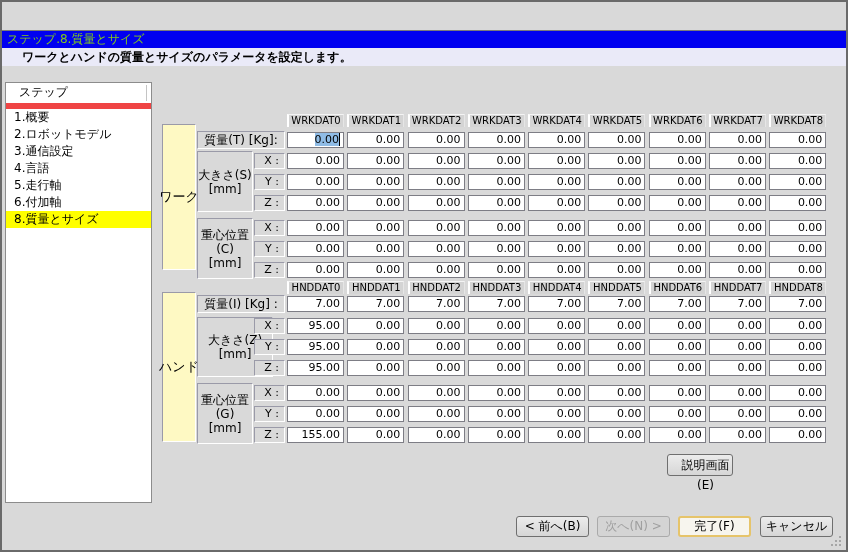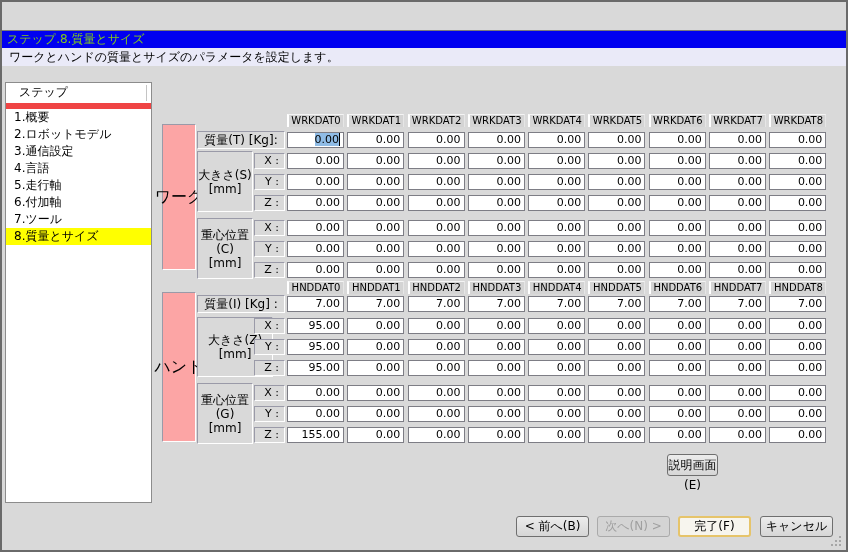--- a/index.html
+++ b/index.html
@@ -12,51 +12,51 @@
   .app-icon{width:17px;height:17px;border-radius:3px;flex:0 0 auto;
     background:linear-gradient(135deg,#9a6ad0 0%,#5c2d91 55%,#3d1b66 100%);
     color:#fff;font-size:9px;font-weight:bold;display:flex;align-items:center;justify-content:center;
     border:1px solid #4a2478;box-sizing:border-box;}
   .title-text{color:#000000;margin-left:7px;letter-spacing:1px;}
   .close-x{margin-left:auto;color:#e2e2e2;font-weight:bold;font-size:14px;line-height:14px;cursor:default;}
   
   .step-banner{position:absolute;top:29px;left:0;right:0;height:17px;background:#0000f0;
     color:#84cc16;line-height:17px;padding-left:5px;box-sizing:border-box;}
   .desc-bar{position:absolute;top:46px;left:0;right:0;height:18px;background:#eaeaf8;
-    color:#000;line-height:18px;padding-left:7px;box-sizing:border-box;}
+    color:#000;line-height:18px;padding-left:20px;box-sizing:border-box;font-weight:bold;}
   
   .sidebar{position:absolute;left:3px;top:80px;width:147px;height:421px;background:#fff;
     border:1px solid #8c8c8c;box-sizing:border-box;}
   .sb-header{height:20px;line-height:19px;padding-left:13px;border-bottom:6px solid #ef4444;position:relative;}
   .sb-header::after{content:'';position:absolute;right:4px;top:2px;bottom:2px;width:1px;background:#c4c4c4;}
   .side-item{height:17px;line-height:17px;padding-left:8px;white-space:nowrap;}
   .side-item.active{background:#ffff00;}
   
-  .grp{position:absolute;left:160px;width:34px;background:#fca5a5;border:1px solid;
+  .grp{position:absolute;left:160px;width:34px;background:#fef9c3;border:1px solid;
     border-color:#9a9aa8 #ffffff #ffffff #9a9aa8;box-sizing:border-box;
-    display:flex;align-items:center;justify-content:center;font-size:16px;white-space:nowrap;}
+    display:flex;align-items:center;justify-content:center;font-size:13px;white-space:nowrap;}
   .lbl{position:absolute;background:#d9d9d9;border:1px solid;border-color:#9a9aa8 #ffffff #ffffff #9a9aa8;
     box-sizing:border-box;display:flex;align-items:center;justify-content:center;
     flex-direction:column;text-align:center;line-height:14px;}
   .axis{position:absolute;left:252px;width:31px;height:16px;background:#d9d9d9;
     border:1px solid;border-color:#9a9aa8 #ffffff #ffffff #9a9aa8;box-sizing:border-box;
     text-align:right;padding-right:5px;line-height:14px;font-size:11px;}
   
   .vrow{position:absolute;left:285px;display:flex;gap:3.3px;}
   .cell{width:57px;height:16px;box-sizing:border-box;background:#ffffff;border:1px solid #7d7d85;
     text-align:right;padding-right:3px;font-size:11px;line-height:13px;}
   .selval{background:#8fbce6;border-right:1px solid #000;}
   .col-h{width:57px;height:13px;box-sizing:border-box;background:#d4d4d4;
     border-left:2px solid #ffffff;border-top:1px solid #f4f4f4;border-right:1px solid #e6e6e6;
     font-size:10px;line-height:12px;text-align:center;white-space:nowrap;overflow:hidden;}
   
   .btn{position:absolute;height:21px;width:73px;box-sizing:border-box;border-radius:3px;
     background:linear-gradient(#ececec,#d6d6d6);border:1px solid #6f6f6f;
     text-align:center;line-height:19px;font-size:12px;cursor:default;}
-  .btn.help{width:51px;height:22px;line-height:20px;}
+  .btn.help{width:66px;height:22px;line-height:20px;padding-left:11px;}
   .btn.disabled{background:#d4d4d4;border-color:#aaaaaa;color:#9f9f9f;}
   .btn.finish{background:#f7f5ee;border:2px solid #e6c46a;line-height:17px;}
   .grip{position:absolute;right:4px;bottom:3px;width:12px;height:12px;}
   .grip i{position:absolute;left:0;top:0;width:2px;height:2px;background:transparent;
     box-shadow:9px 1px #a6a6a6,5px 5px #a6a6a6,9px 5px #a6a6a6,1px 9px #a6a6a6,5px 9px #a6a6a6,9px 9px #a6a6a6;}
 </style>
 </head>
 <body>
 
 <div class="dialog">
@@ -72,21 +72,20 @@
 
   <div class="sidebar">
     <div class="sb-header">ステップ</div>
     <div>
         <div class="side-item">1.概要</div>
         <div class="side-item">2.ロボットモデル</div>
         <div class="side-item">3.通信設定</div>
         <div class="side-item">4.言語</div>
         <div class="side-item">5.走行軸</div>
         <div class="side-item">6.付加軸</div>
-        <div class="side-item">7.ツール</div>
         <div class="side-item active">8.質量とサイズ</div>
       </div>
   </div>
 
   <div class="grp" style="top:122px;height:146px;">ワーク</div>
 
   <div class="vrow" style="top:112px;">
       <div class="col-h">WRKDAT0</div>
       <div class="col-h">WRKDAT1</div>
       <div class="col-h">WRKDAT2</div>

